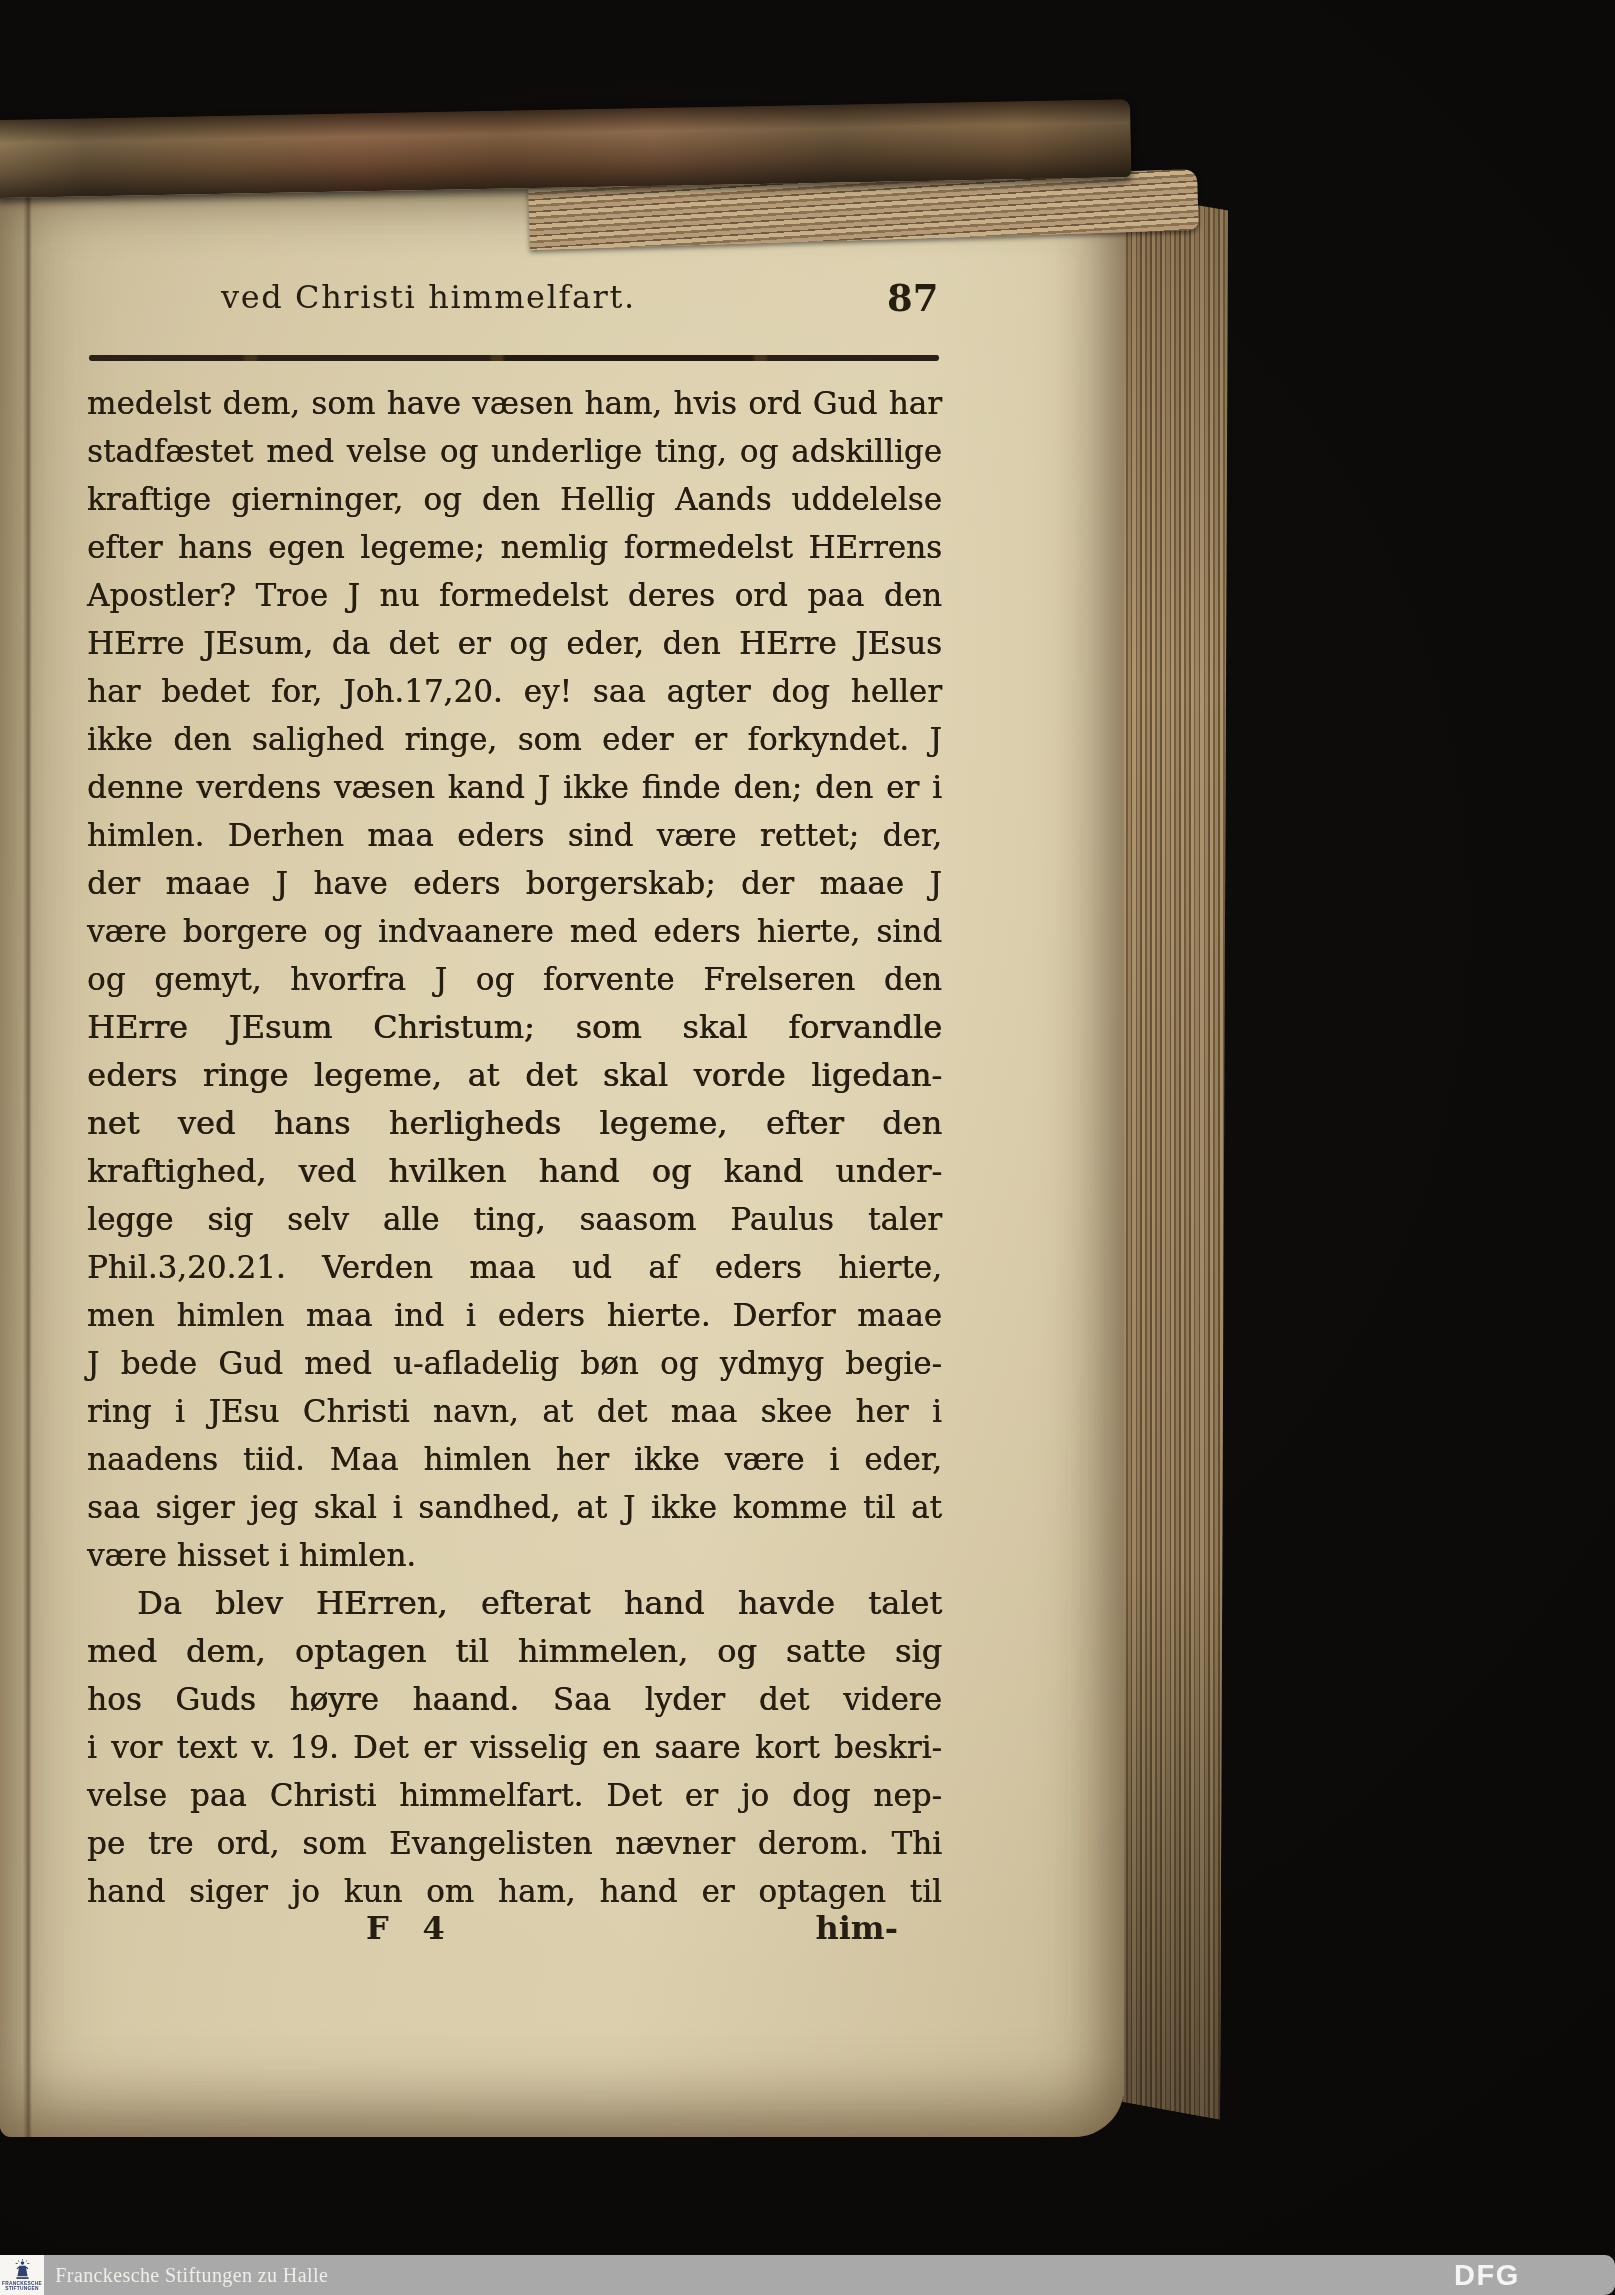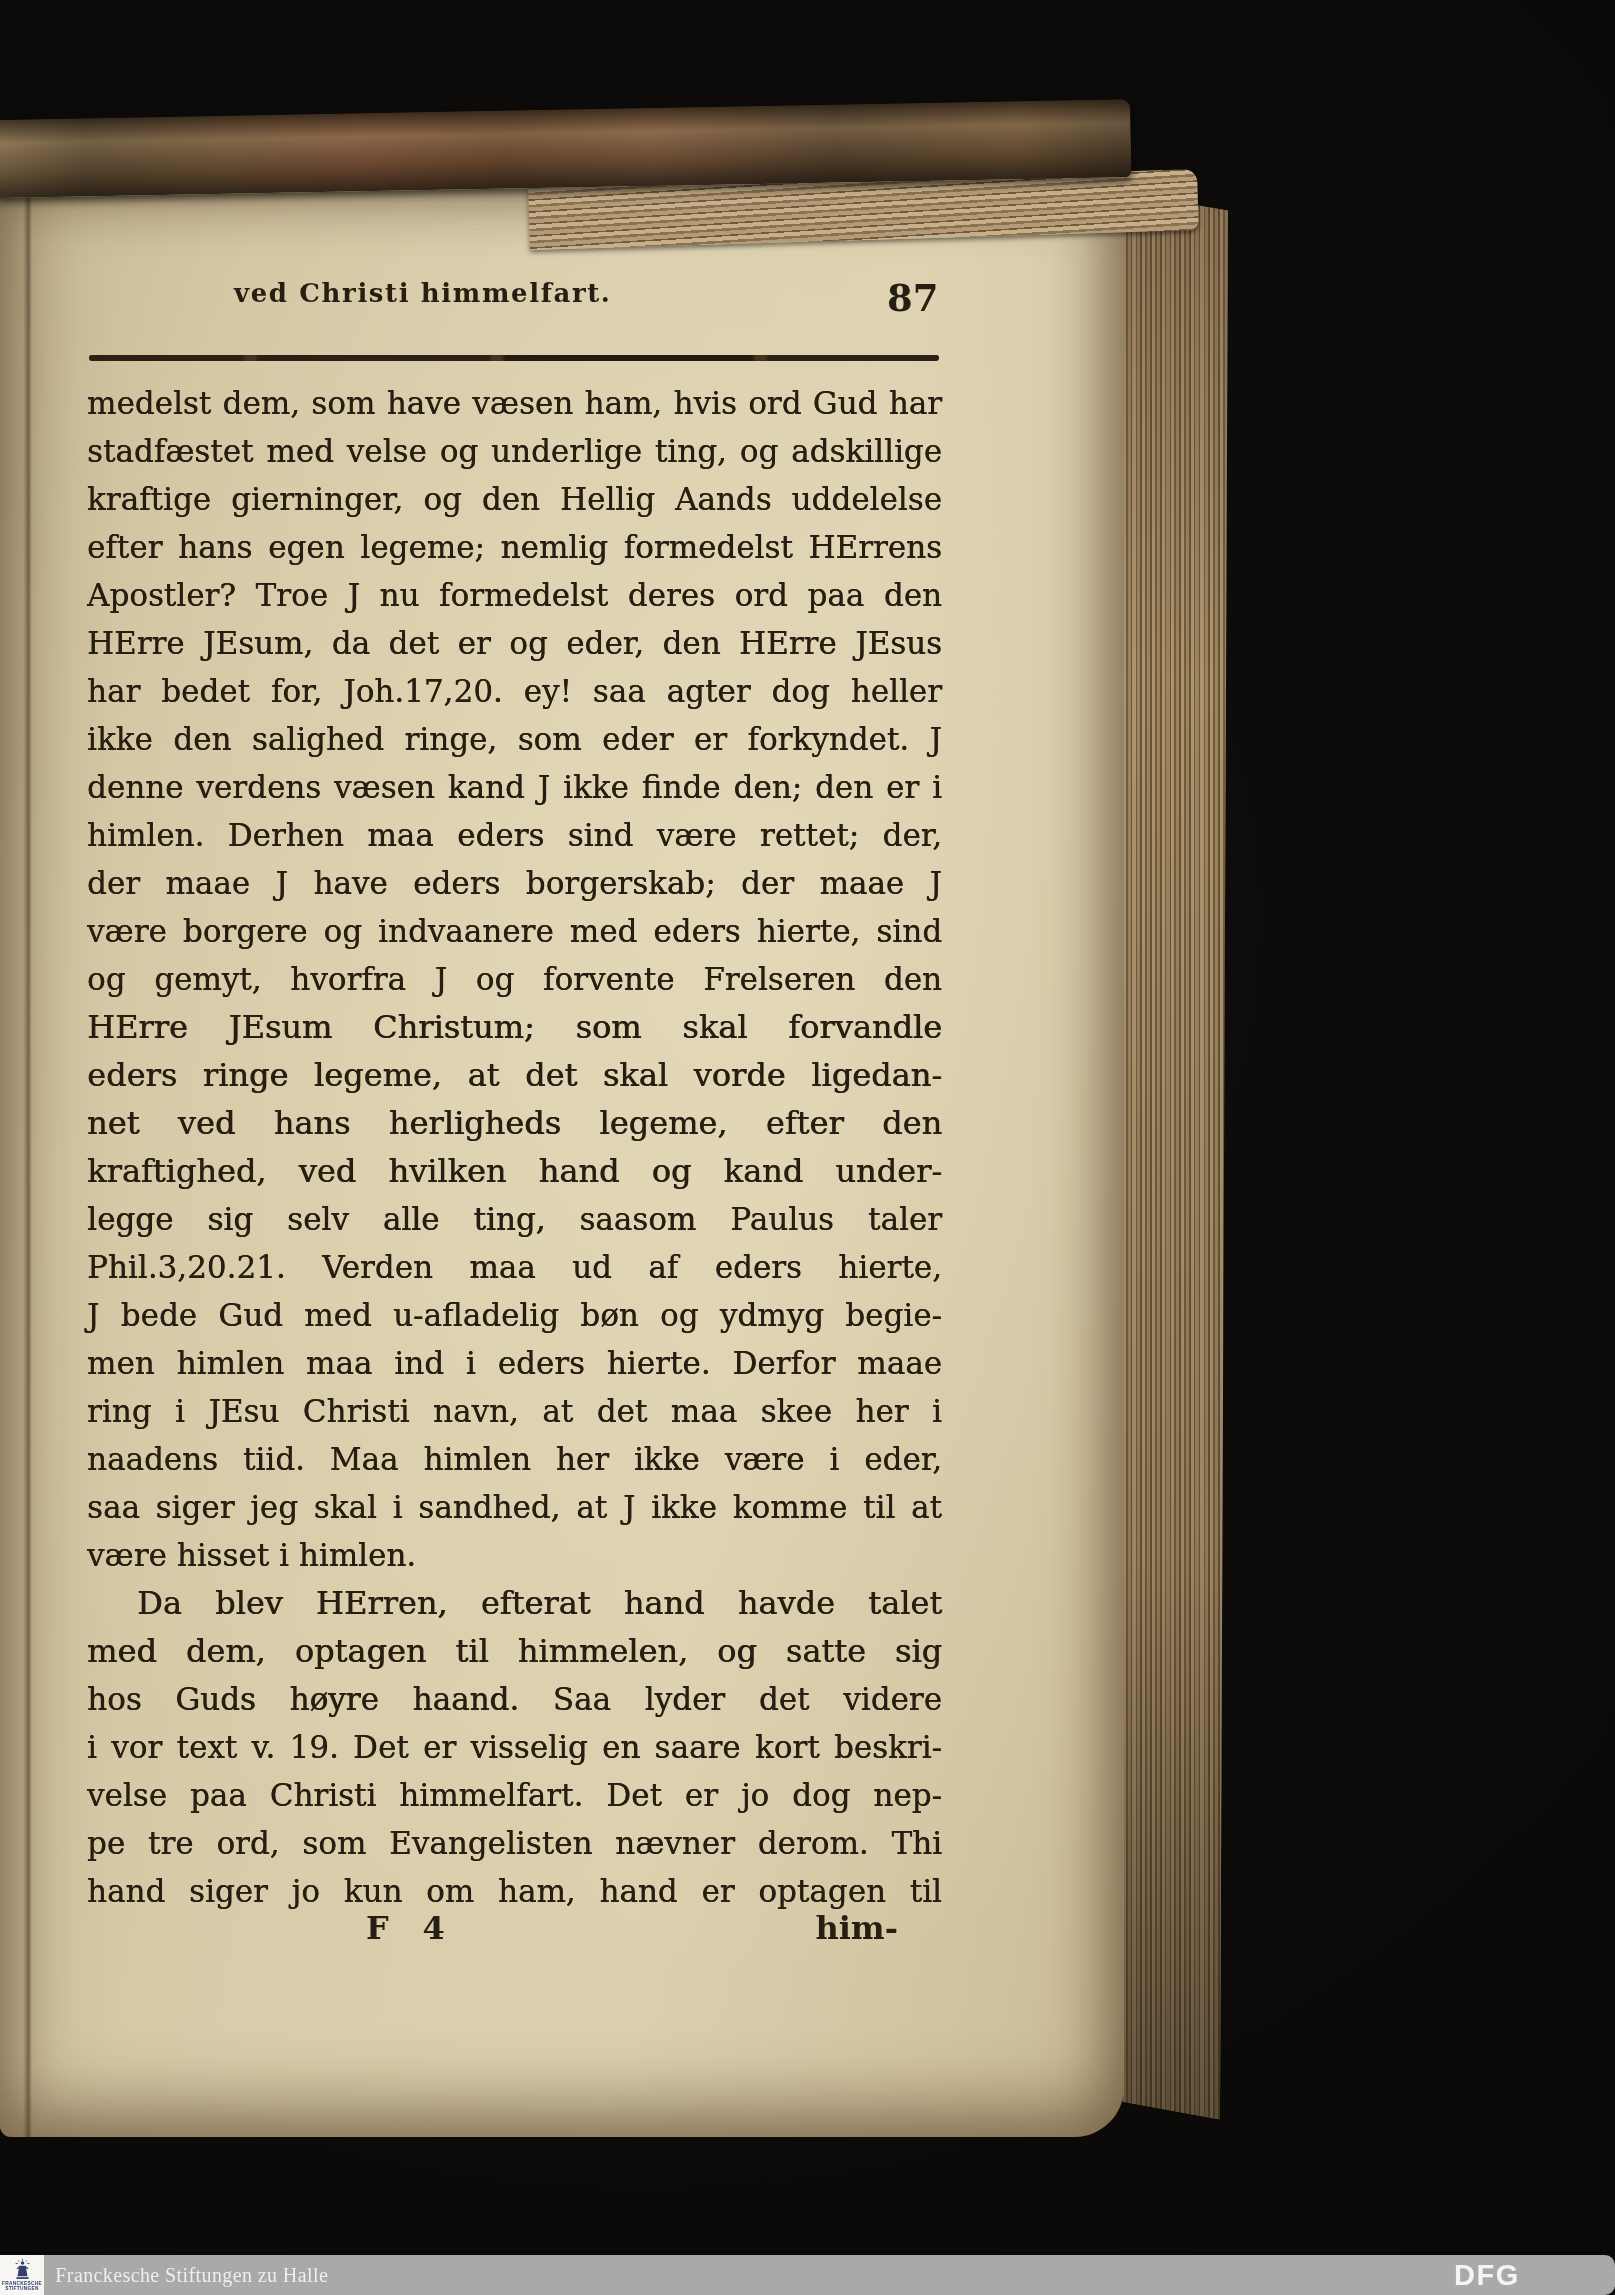--- a/index.html
+++ b/index.html
@@ -34,21 +34,21 @@
     border-radius:3.2px 21px 50px 11.3px;
     background:
       radial-gradient(120% 90% at 62% 38%, rgba(255,246,220,.22), transparent 62%),
       linear-gradient(100deg,#c6b894 0%,#d3c5a2 16%,#d9cdab 42%,#dbcfae 64%,#d2c4a1 86%,#c9ba96 100%);
     box-shadow:inset 0 26px 48px rgba(90,70,45,.35), inset 0 -36px 65px rgba(95,75,48,.42),
                inset -26px 0 57px rgba(100,80,52,.35), inset 36px 0 73px rgba(105,85,55,.28);}
   .page::before{content:'';position:absolute;left:22.6px;top:0;bottom:0;width:9.7px;
     background:linear-gradient(90deg,transparent,rgba(80,60,35,.45) 45%,rgba(58,44,27,.55) 58%,transparent);}
   
   .running-head{position:absolute;left:85px;top:99px;width:860px;height:52px;color:var(--ink);}
-  .head-title{position:absolute;left:149px;top:0;font-size:26px;font-weight:bold;letter-spacing:1.6px;}
+  .head-title{position:absolute;left:136px;top:0;font-size:32px;font-weight:normal;letter-spacing:1.6px;}
   .page-number{position:absolute;right:6.5px;top:-1.6px;font-size:37px;font-weight:bold;}
   .head-rule{position:absolute;left:89px;top:176px;width:850px;height:5.7px;border-radius:2.4px;
     background:linear-gradient(90deg,#2a2015 0 18%,#42331f 18.5% 19.5%,#2a2015 20% 47%,#44341f 47.5% 48.5%,#241b10 49% 78%,#42331f 78.5% 79.5%,#2a2015 80% 100%);}
   .text-block{position:absolute;left:87px;top:200px;width:855px;color:var(--ink);}
   .tline{font-size:31px;line-height:48px;text-align:justify;text-align-last:justify;
     text-shadow:0.3px 0 0 currentColor;}
   .tline.short{text-align:left;text-align-last:left;}
   .tline.indent{padding-left:50px;}
   .tline.big{font-size:32px;}
   .tline .em{font-weight:normal;text-shadow:0.6px 0 0 currentColor;}
@@ -96,22 +96,22 @@
         <div class="tline"><span>himlen. Derhen maa eders sind være rettet; der,</span></div>
         <div class="tline"><span>der maae J have eders borgerskab; der maae J</span></div>
         <div class="tline"><span>være borgere og indvaanere med eders hierte, sind</span></div>
         <div class="tline"><span>og gemyt, hvorfra J og forvente Frelseren den</span></div>
         <div class="tline big"><span class="em">HErre JEsum Christum; som skal forvandle</span></div>
         <div class="tline big"><span class="em">eders ringe legeme, at det skal vorde ligedan-</span></div>
         <div class="tline big"><span class="em">net ved hans herligheds legeme, efter den</span></div>
         <div class="tline big"><span class="em">kraftighed, ved hvilken hand og kand under-</span></div>
         <div class="tline"><span class="em">legge sig selv alle ting, </span><span>saasom Paulus taler</span></div>
         <div class="tline"><span>Phil.3,20.21. Verden maa ud af eders hierte,</span></div>
+        <div class="tline"><span>men himlen maa ind i eders hierte. Derfor maae</span></div>
         <div class="tline"><span>J bede Gud med u-afladelig bøn og ydmyg begie-</span></div>
-        <div class="tline"><span>men himlen maa ind i eders hierte. Derfor maae</span></div>
         <div class="tline"><span>ring i JEsu Christi navn, at det maa skee her i</span></div>
         <div class="tline"><span>naadens tiid. Maa himlen her ikke være i eder,</span></div>
         <div class="tline"><span>saa siger jeg skal i sandhed, at J ikke komme til at</span></div>
         <div class="tline short"><span>være hisset i himlen.</span></div>
         <div class="tline indent big"><span class="em">Da blev HErren, efterat hand havde talet</span></div>
         <div class="tline big"><span class="em">med dem, optagen til himmelen, og satte sig</span></div>
         <div class="tline"><span class="em">hos Guds høyre haand. </span><span>Saa lyder det videre</span></div>
         <div class="tline"><span>i vor text v. 19. Det er visselig en saare kort beskri-</span></div>
         <div class="tline"><span>velse paa Christi himmelfart. Det er jo dog nep-</span></div>
         <div class="tline"><span>pe tre ord, som Evangelisten nævner derom. Thi</span></div>

